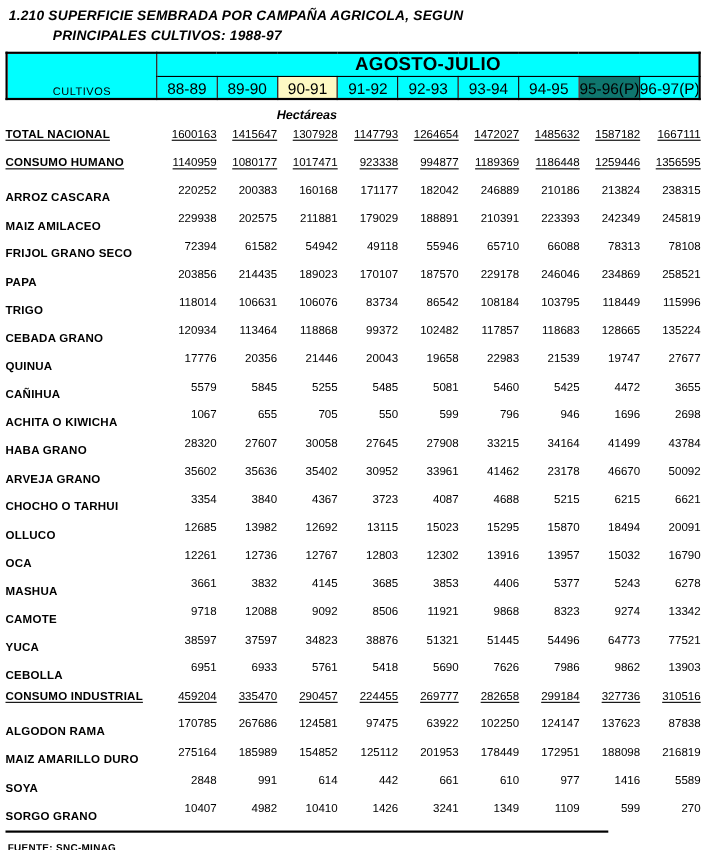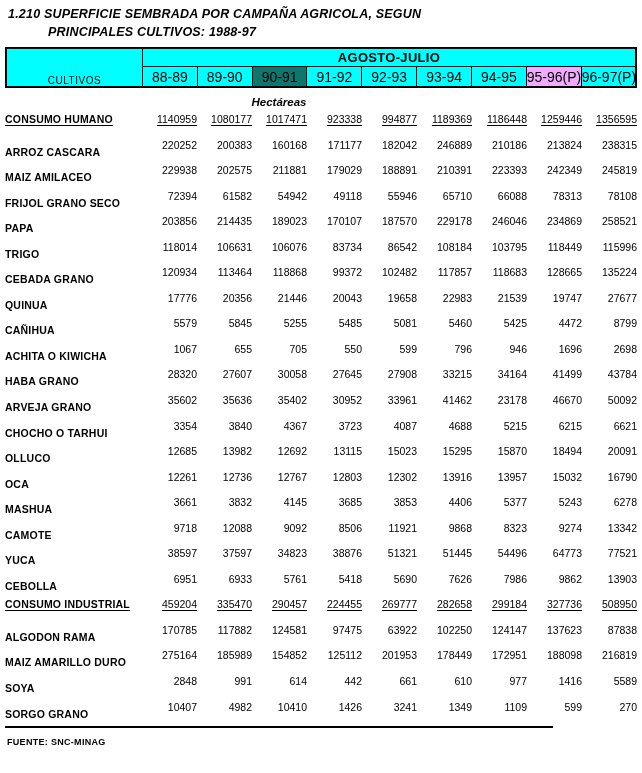--- a/index.html
+++ b/index.html
@@ -34,21 +34,21 @@
     overflow: hidden;
     white-space: nowrap;
   }
   td.cultivos-cell {
     width: 135px;
     vertical-align: bottom;
     padding-bottom: 4px;
     font-size: 10px;
     letter-spacing: 0.5px;
   }
-  td.period-cell { font-weight: bold; font-size: 13px; height: 17px; letter-spacing: 0.3px; }
+  td.period-cell { font-weight: bold; font-size: 17px; height: 17px; letter-spacing: 0.3px; }
   tr.years-row td { font-size: 14px; height: 19px; }
 
   
   .unit-label {
     text-align: center;
     font-weight: bold;
     font-style: italic;
     font-size: 11.5px;
     margin: 8px 0 5px 0;
   }
@@ -101,26 +101,26 @@
 
   <table class="header-table">
     <tbody>
         <tr>
       <td class="cultivos-cell header-bg" rowspan="2" style="background: rgb(0, 255, 255);">CULTIVOS</td>
       <td class="period-cell header-bg" colspan="9" style="background: rgb(0, 255, 255);">AGOSTO-JULIO</td>
     </tr>
     <tr class="years-row">
       <td class="header-bg" style="background: rgb(0, 255, 255);">88-89</td>
       <td class="header-bg" style="background: rgb(0, 255, 255);">89-90</td>
-      <td class="header-bg" style="background: #0f766e;">90-91</td>
+      <td class="header-bg" style="background: #fef9c3;">90-91</td>
       <td class="header-bg" style="background: rgb(0, 255, 255);">91-92</td>
       <td class="header-bg" style="background: rgb(0, 255, 255);">92-93</td>
       <td class="header-bg" style="background: rgb(0, 255, 255);">93-94</td>
       <td class="header-bg" style="background: rgb(0, 255, 255);">94-95</td>
-      <td class="header-bg" style="background: #f0abfc;">95-96(P)</td>
+      <td class="header-bg" style="background: #0f766e;">95-96(P)</td>
       <td class="header-bg" style="background: rgb(0, 255, 255);">96-97(P)</td>
     </tr>
   </tbody>
     </table>
 
   <div class="unit-label">Hectáreas</div>
 
   <table class="data-table">
     <colgroup>
       <col style="width:137px">
@@ -128,20 +128,32 @@
         <col>
         <col>
         <col>
         <col>
         <col>
         <col>
         <col>
         <col>
     </colgroup>
     <tbody id="rows-body">
+        <tr class="total">
+          <th class="row-label">TOTAL NACIONAL</th>
+          <td class="num">1600163</td>
+          <td class="num">1415647</td>
+          <td class="num">1307928</td>
+          <td class="num">1147793</td>
+          <td class="num">1264654</td>
+          <td class="num">1472027</td>
+          <td class="num">1485632</td>
+          <td class="num">1587182</td>
+          <td class="num">1667111</td>
+        </tr>
         <tr class="total">
           <th class="row-label">CONSUMO HUMANO</th>
           <td class="num">1140959</td>
           <td class="num">1080177</td>
           <td class="num">1017471</td>
           <td class="num">923338</td>
           <td class="num">994877</td>
           <td class="num">1189369</td>
           <td class="num">1186448</td>
           <td class="num">1259446</td>
@@ -234,21 +246,21 @@
         <tr class="crop">
           <th class="row-label">CAÑIHUA</th>
           <td class="num">5579</td>
           <td class="num">5845</td>
           <td class="num">5255</td>
           <td class="num">5485</td>
           <td class="num">5081</td>
           <td class="num">5460</td>
           <td class="num">5425</td>
           <td class="num">4472</td>
-          <td class="num">8799</td>
+          <td class="num">3655</td>
         </tr>
         <tr class="crop">
           <th class="row-label">ACHITA O KIWICHA</th>
           <td class="num">1067</td>
           <td class="num">655</td>
           <td class="num">705</td>
           <td class="num">550</td>
           <td class="num">599</td>
           <td class="num">796</td>
           <td class="num">946</td>
@@ -366,26 +378,26 @@
         <tr class="total">
           <th class="row-label">CONSUMO INDUSTRIAL</th>
           <td class="num">459204</td>
           <td class="num">335470</td>
           <td class="num">290457</td>
           <td class="num">224455</td>
           <td class="num">269777</td>
           <td class="num">282658</td>
           <td class="num">299184</td>
           <td class="num">327736</td>
-          <td class="num">508950</td>
+          <td class="num">310516</td>
         </tr>
         <tr class="crop">
           <th class="row-label">ALGODON RAMA</th>
           <td class="num">170785</td>
-          <td class="num">117882</td>
+          <td class="num">267686</td>
           <td class="num">124581</td>
           <td class="num">97475</td>
           <td class="num">63922</td>
           <td class="num">102250</td>
           <td class="num">124147</td>
           <td class="num">137623</td>
           <td class="num">87838</td>
         </tr>
         <tr class="crop">
           <th class="row-label">MAIZ AMARILLO DURO</th>

